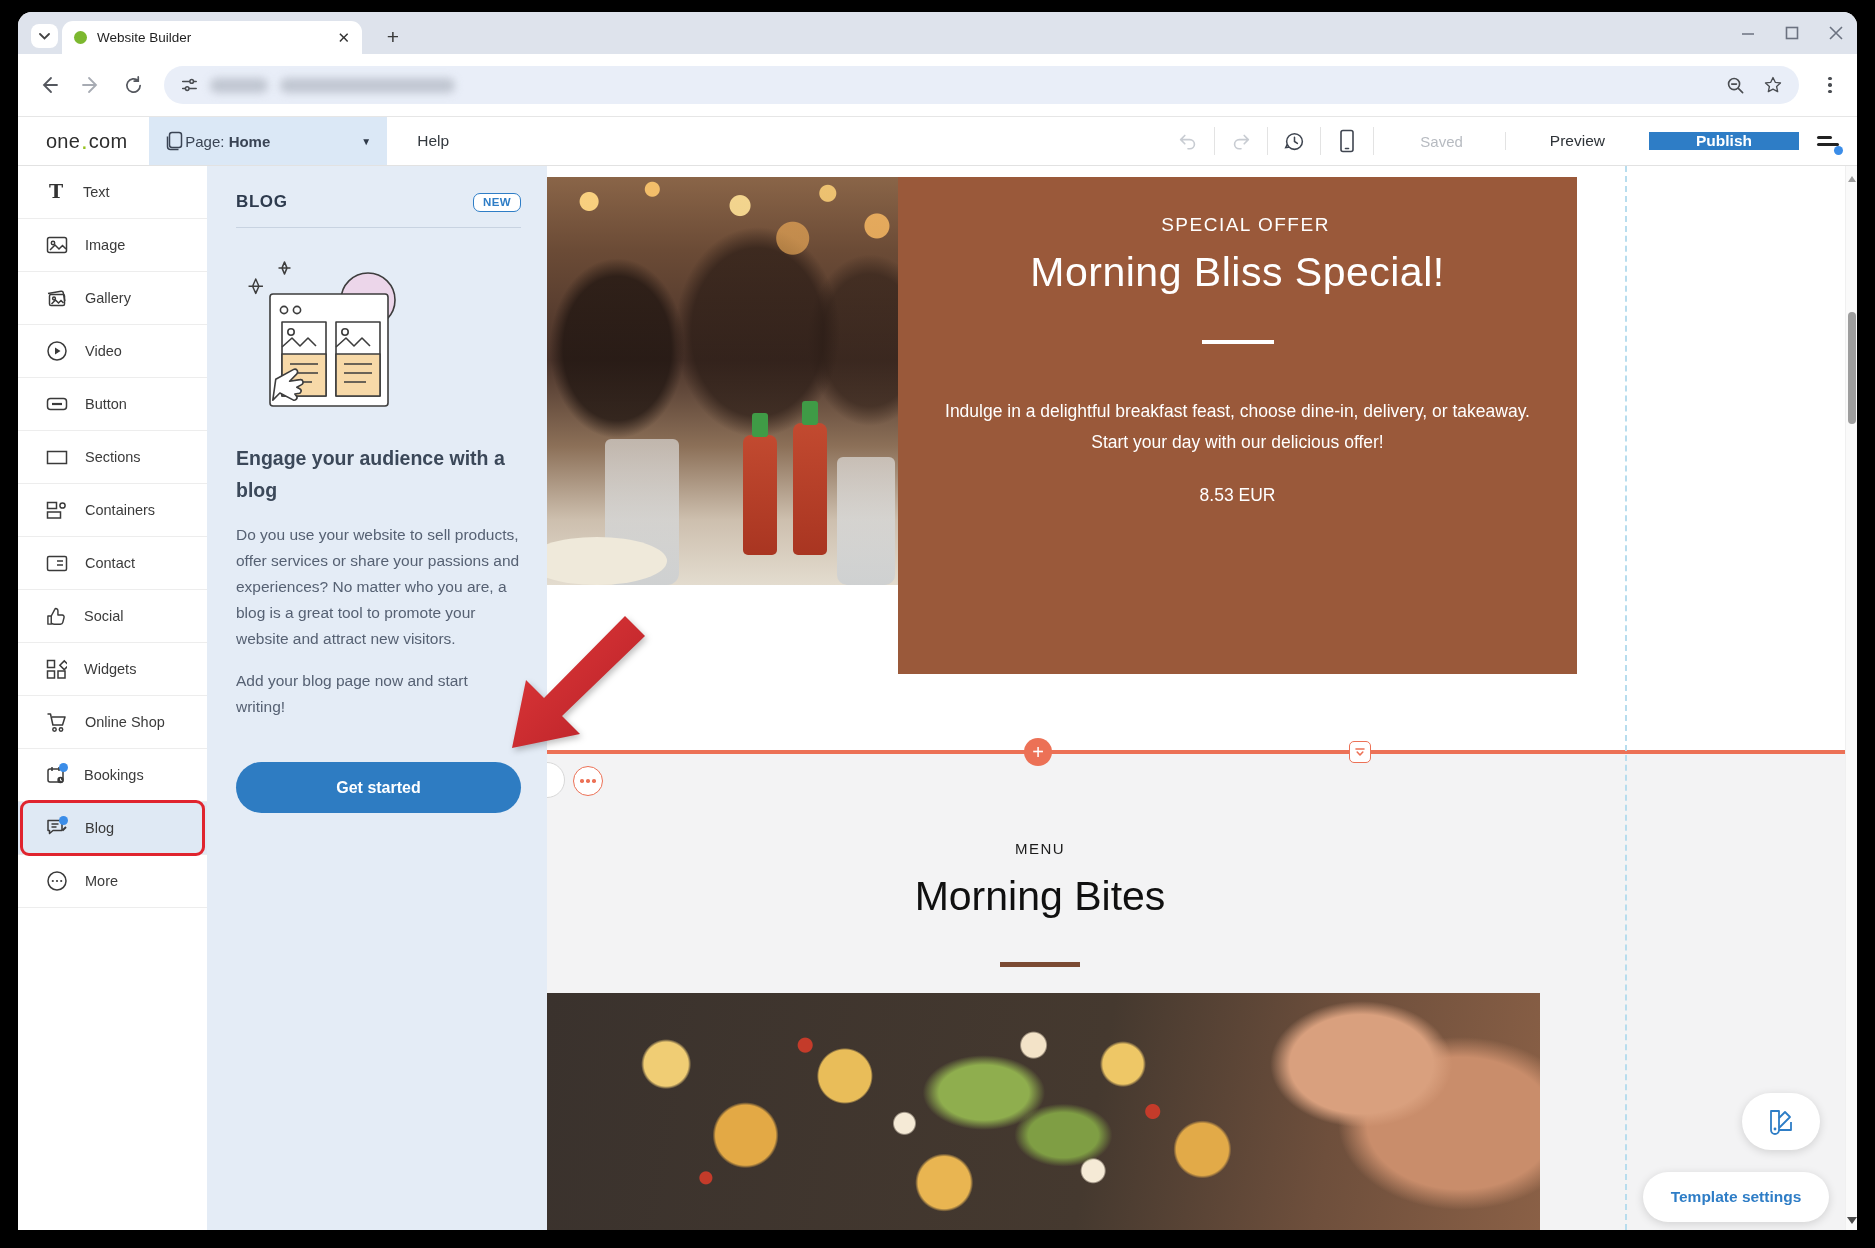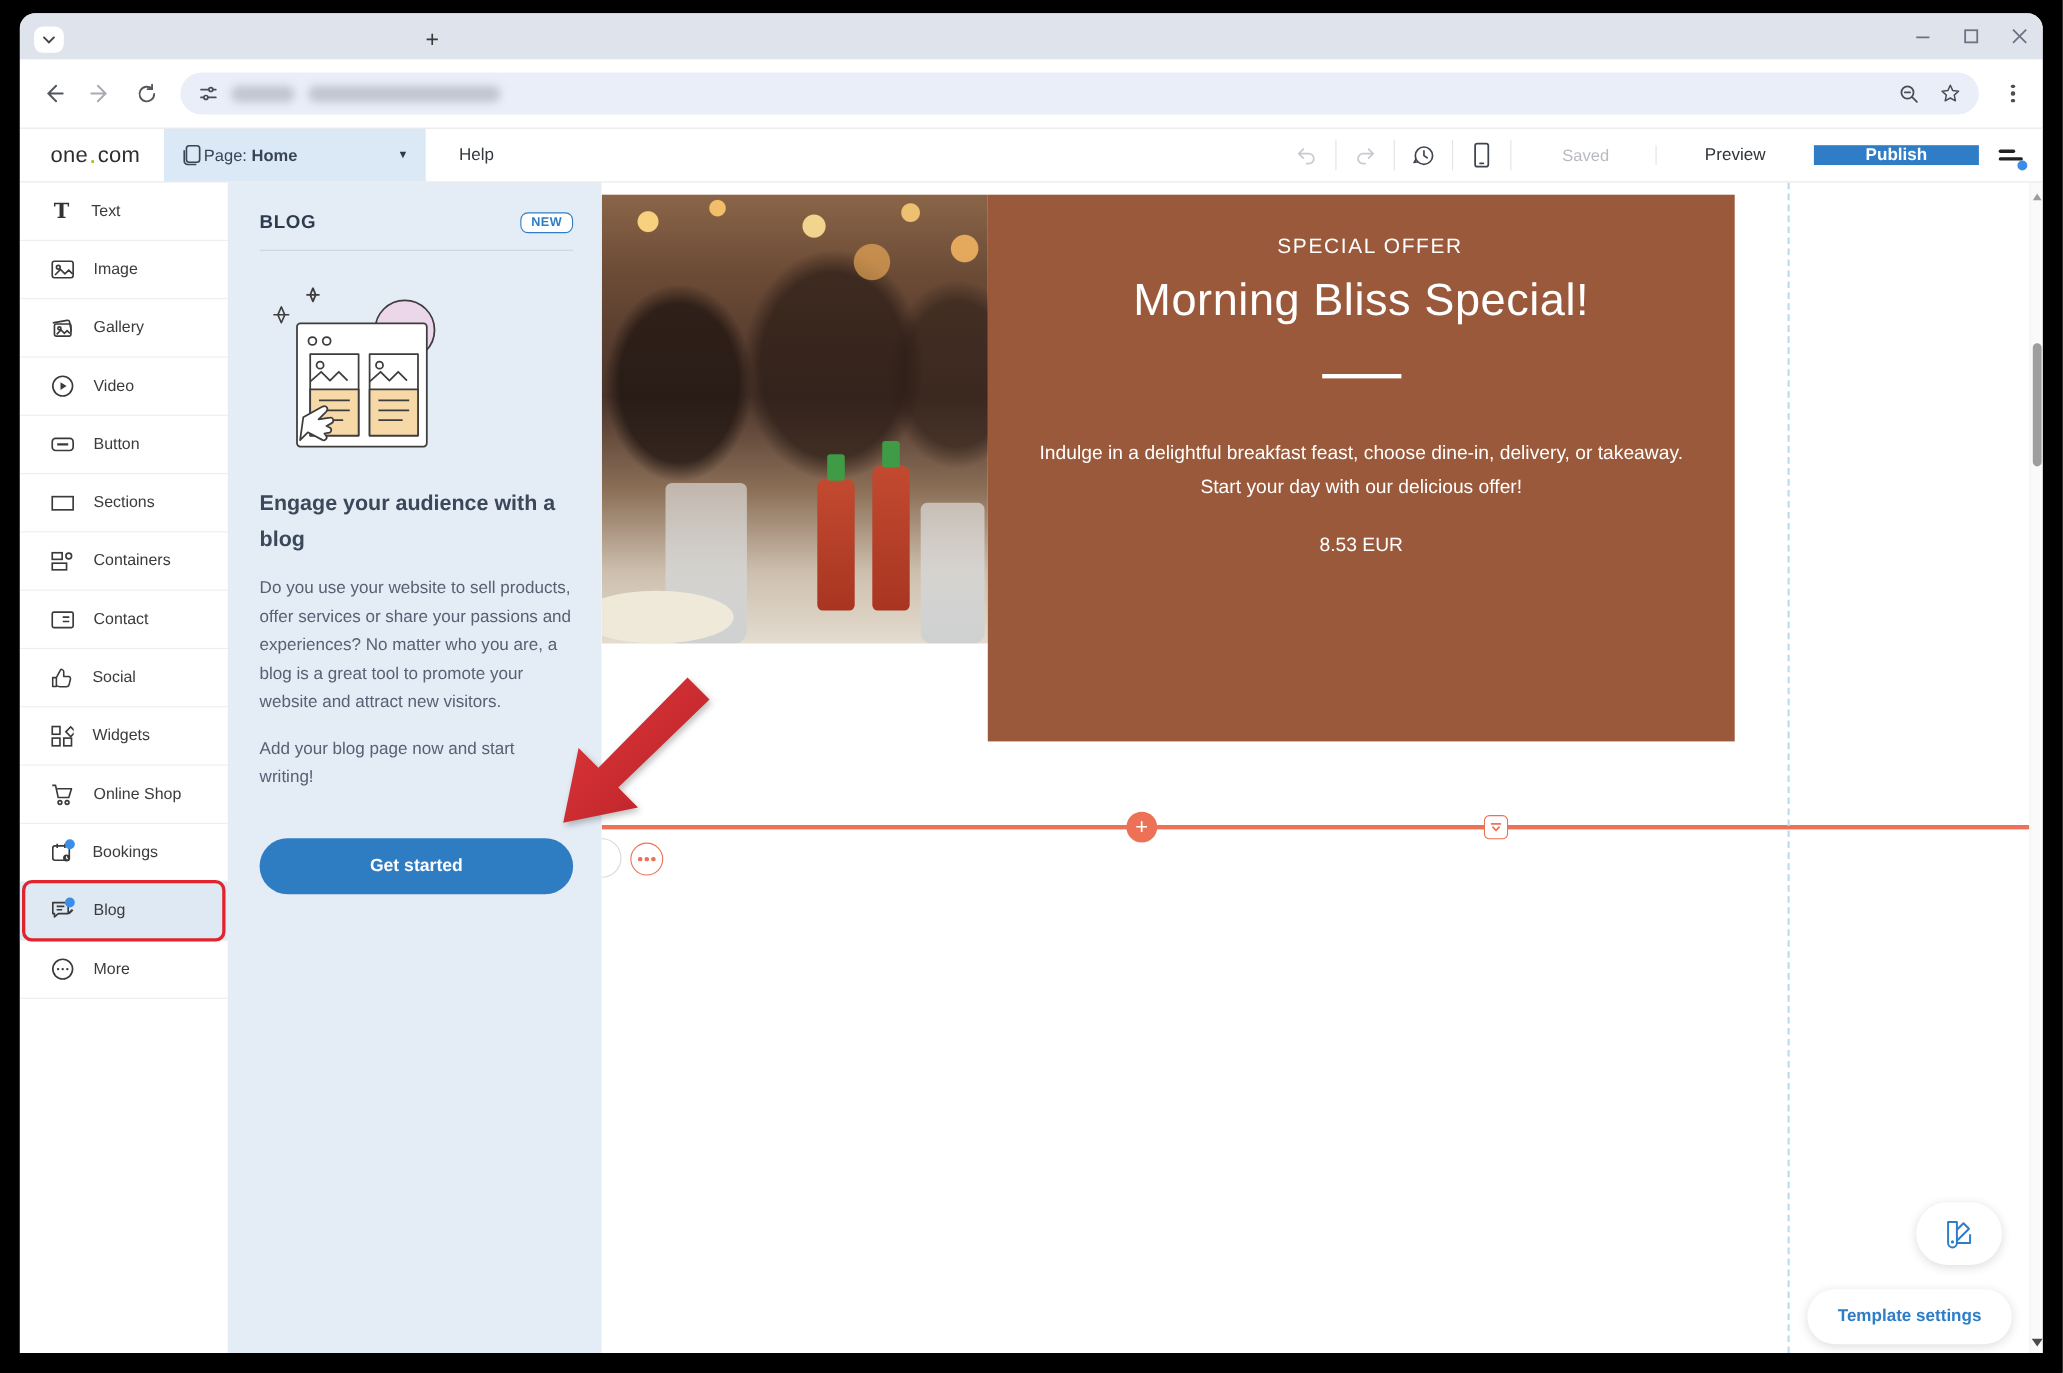--- a/index.html
+++ b/index.html
@@ -174,20 +174,25 @@
 <body>
 
 <div class="page">
   <div class="window">
 
     <div class="titlebar">
       <div class="tab-search">
         <svg width="11" height="7" viewBox="0 0 11 7">
             <path d="M1 1l4.5 4.5L10 1" fill="none" stroke="#444" stroke-width="1.8" stroke-linecap="round"></path>
           </svg>
+      </div>
+      <div class="tab">
+        <span class="favicon"></span>
+        <span class="tab-title">Website Builder</span>
+        <span class="tab-close">✕</span>
       </div>
       <div class="newtab-btn">+</div>
       <div class="win-controls">
         <svg width="14" height="14" viewBox="0 0 14 14">
             <path d="M1 8h12" stroke="#6b7280" stroke-width="1.6"></path>
           </svg>
         <svg width="14" height="14" viewBox="0 0 14 14">
             <rect x="1.5" y="1.5" width="11" height="11" fill="none" stroke="#6b7280" stroke-width="1.6"></rect>
           </svg>
         <svg width="14" height="14" viewBox="0 0 14 14">
@@ -484,20 +489,28 @@
         </div>
 
         <div class="offer-box">
           <div class="offer-kicker">SPECIAL OFFER</div>
           <div class="offer-title">Morning Bliss Special!</div>
           <div class="offer-rule"></div>
           <div class="offer-body">Indulge in a delightful breakfast feast, choose dine-in, delivery, or takeaway. Start your day with our delicious offer!</div>
           <div class="offer-price">8.53 EUR</div>
         </div>
 
+        <div class="menu-section">
+          <div class="menu-inner">
+            <div class="menu-kicker">MENU</div>
+            <div class="menu-title">Morning Bites</div>
+            <div class="menu-rule"></div>
+          </div>
+          <div class="photo-nachos"></div>
+        </div>
 
         <div class="section-divider"></div>
         <button class="add-section-btn">+</button>
         <div class="chev-square">
           <svg width="10" height="9" viewBox="0 0 10 9">
               <path d="M1 1h8M2.2 4l2.8 3 2.8-3" fill="none" stroke="#ec7156" stroke-width="1.6" stroke-linecap="round" stroke-linejoin="round"></path>
             </svg>
         </div>
         <div class="half-circle"></div>
         <div class="ellipsis-btn">

